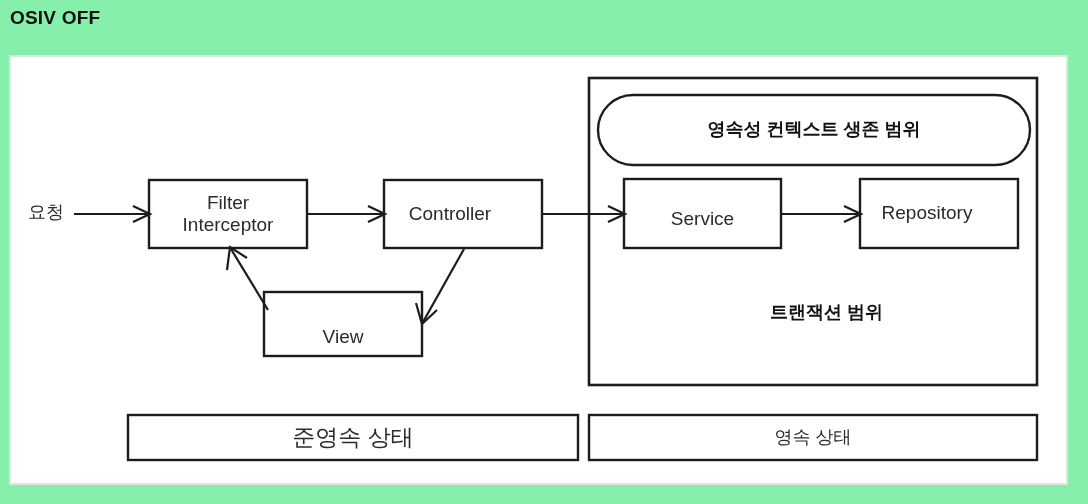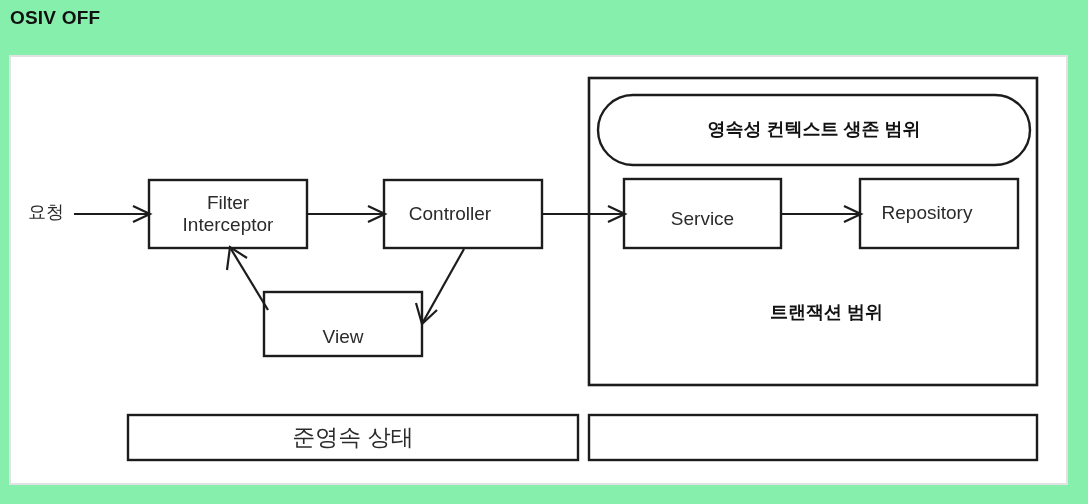--- a/index.html
+++ b/index.html
@@ -181,14 +181,15 @@
 Interceptor</div>
   <div class="node-label" id="box-controller-label">Controller</div>
   <div class="node-label" id="box-view-label">View</div>
   <div class="node-label" id="box-service-label">Service</div>
   <div class="node-label" id="box-repository-label">Repository</div>
 
   <div class="node-label bold" id="stadium-label">영속성 컨텍스트 생존 범위</div>
   <div class="node-label bold" id="tx-scope-label">트랜잭션 범위</div>
 
   <div class="node-label" id="bar-left-label">준영속 상태</div>
+  <div class="node-label" id="bar-right-label">영속 상태</div>
 
 </div>
 
 </body></html>

